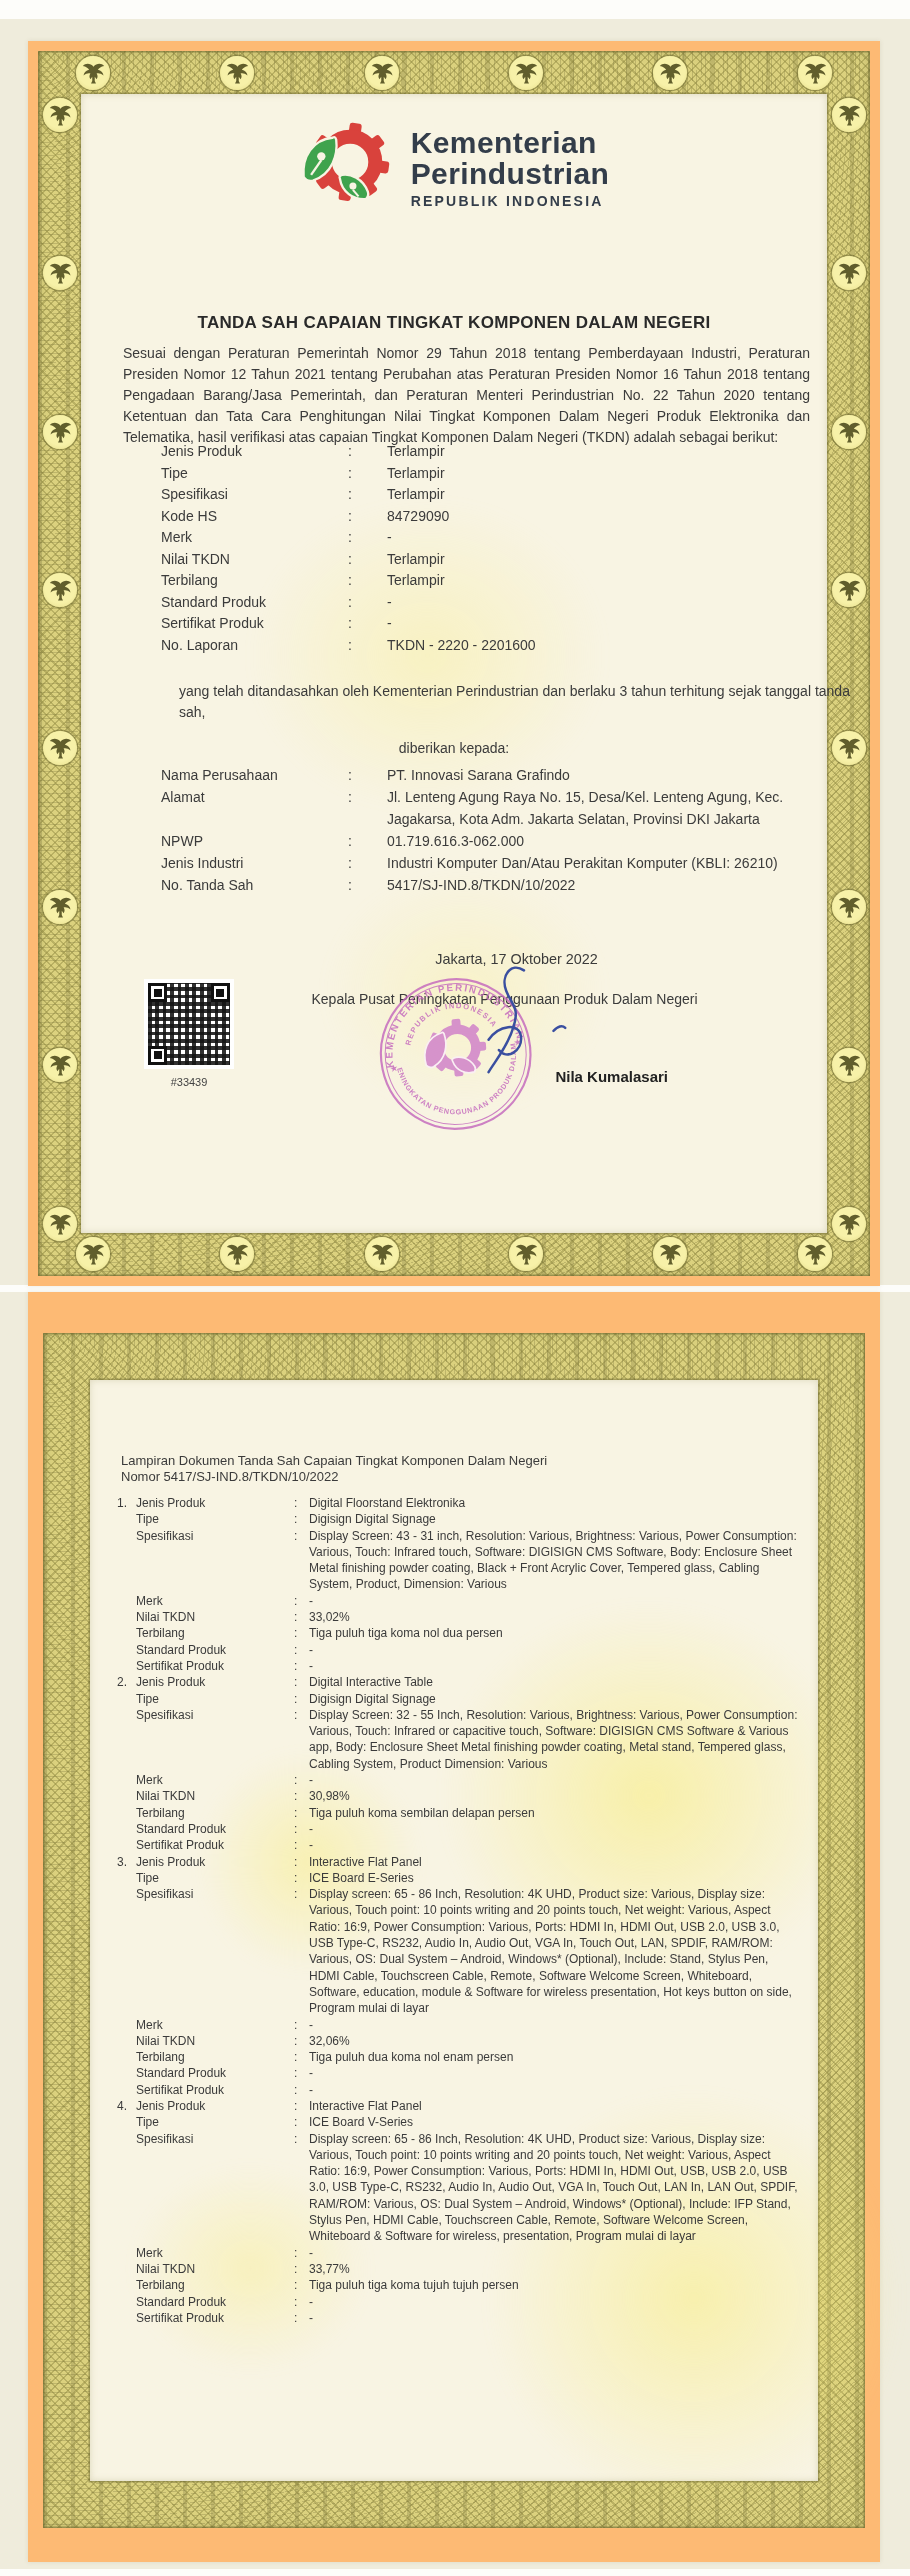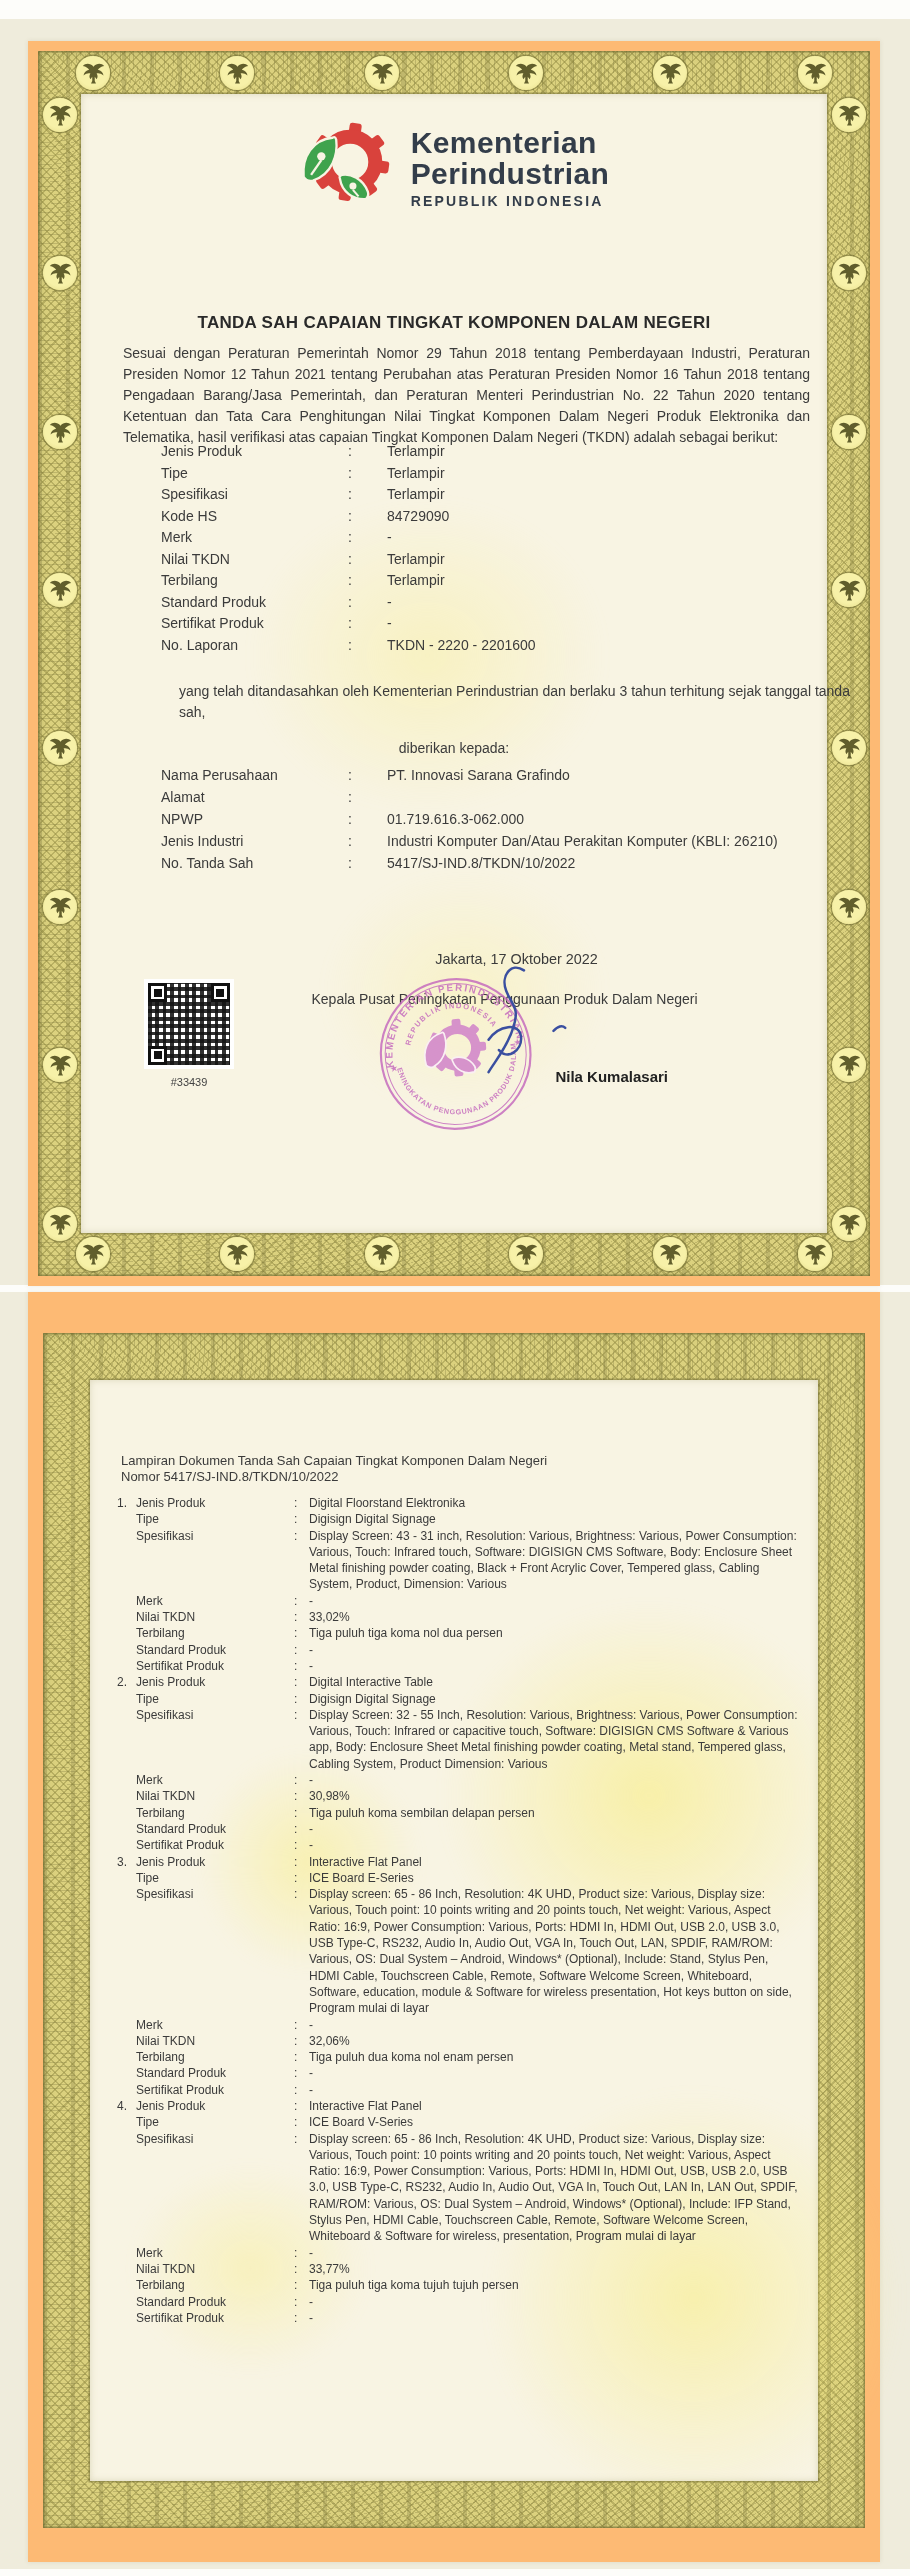--- a/index.html
+++ b/index.html
@@ -323,20 +323,21 @@
 
           <div class="kv">
             <span>Nama Perusahaan</span>
             <span>:</span>
             <span>PT. Innovasi Sarana Grafindo</span>
           </div>
 
           <div class="kv">
             <span>Alamat</span>
             <span>:</span>
+            <span>Jl. Lenteng Agung Raya No. 15, Desa/Kel. Lenteng Agung, Kec. Jagakarsa, Kota Adm. Jakarta Selatan, Provinsi DKI Jakarta</span>
           </div>
 
           <div class="kv">
             <span>NPWP</span>
             <span>:</span>
             <span>01.719.616.3-062.000</span>
           </div>
 
           <div class="kv">
             <span>Jenis Industri</span>

